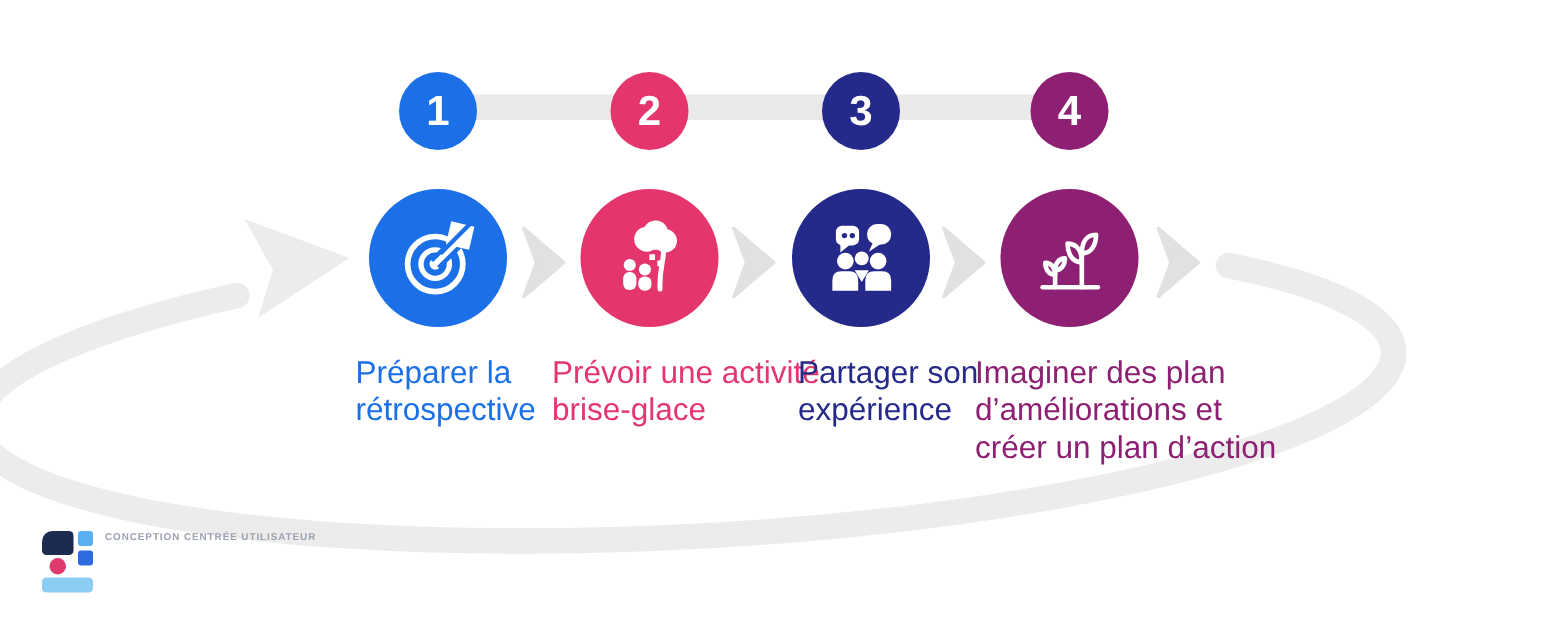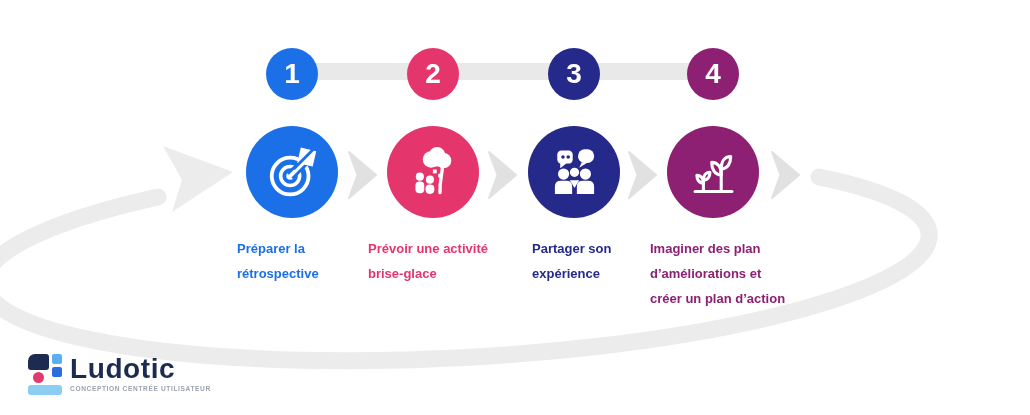--- a/index.html
+++ b/index.html
@@ -13,21 +13,21 @@
   .connector{position:absolute;left:292px;top:63px;width:421px;height:17px;border-radius:9px;z-index:2;}
 
   
   .step{position:absolute;inset:0;z-index:3;}
   .num{position:absolute;top:48px;width:52px;height:52px;border-radius:50%;
        display:flex;align-items:center;justify-content:center;
        color:#fff;font-weight:700;font-size:28px;background:var(--step-color);}
   .big{position:absolute;top:126px;width:92px;height:92px;border-radius:50%;
        background:var(--step-color);display:flex;align-items:center;justify-content:center;}
   .big svg{width:57px;height:57px;display:block;}
-  .label{position:absolute;top:236px;font-size:13px;font-weight:700;line-height:25px;
+  .label{position:absolute;top:236px;font-size:21px;font-weight:400;line-height:25px;
          white-space:pre-line;color:var(--step-color);}
   .s1 .num{left:266px}.s2 .num{left:407px}.s3 .num{left:548px}.s4 .num{left:687px}
   .s1 .big{left:246px}.s2 .big{left:387px}.s3 .big{left:528px}.s4 .big{left:667px}
   .s1 .label{left:237px}.s2 .label{left:368px}.s3 .label{left:532px}.s4 .label{left:650px}
 
   
   .chev{position:absolute;top:151px;width:30px;height:48px;z-index:2;}
   .c1{left:348px}.c2{left:488px}.c3{left:628px}.c4{left:771px}
 
   
@@ -152,18 +152,17 @@
 
   <div class="logo">
     <div class="mark">
       <div class="m-navy" style="background: rgb(29, 43, 80);"></div>
       <div class="m-tr" style="background: rgb(88, 176, 242);"></div>
       <div class="m-mr" style="background: rgb(45, 108, 224);"></div>
       <div class="m-dot" style="background: rgb(224, 58, 110);"></div>
       <div class="m-bar" style="background: rgb(140, 205, 244);"></div>
     </div>
     <div class="logo-text">
-      <div class="wordmark" style="color: rgb(29, 43, 80);">Ludotic</div>
       <div class="tagline" style="color: rgb(155, 163, 175);">CONCEPTION CENTRÉE UTILISATEUR</div>
     </div>
   </div>
 
 </div>
 
 </body></html>

